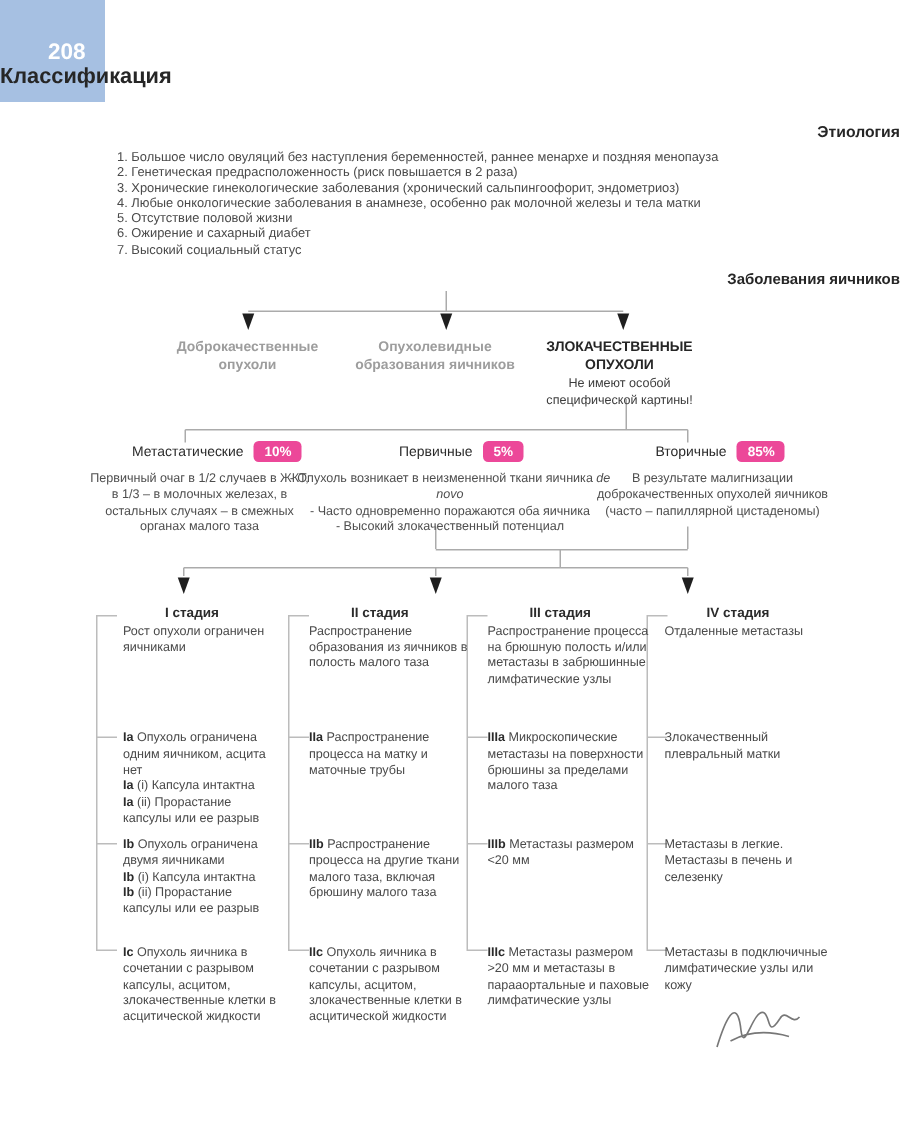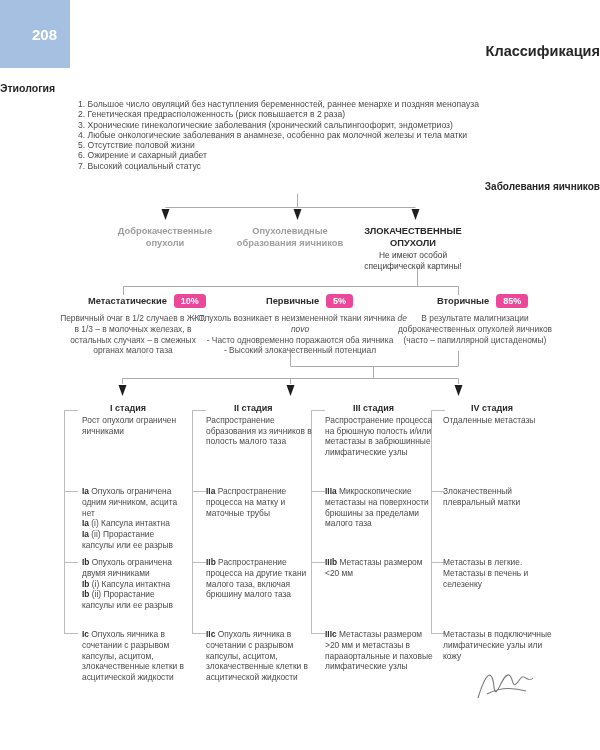--- a/index.html
+++ b/index.html
@@ -5,38 +5,38 @@
   html,body{margin:0;padding:0;background:#fff;}
   #page{
     position:relative;width:600px;height:750px;background:#fff;overflow:hidden;
     font-family:"Liberation Sans","DejaVu Sans",sans-serif;color:#4a4a4a;
   }
   .pagenum{
     position:absolute;left:0;top:0;width:70px;height:68px;background:#a6c0e2;
     color:#fff;font-weight:bold;font-size:15px;display:flex;align-items:center;
     justify-content:flex-end;padding-right:13px;box-sizing:border-box;text-align:right;
   }
-  .title{position:absolute;left:0;right:0;top:43px;text-align:right;
+  .title{position:absolute;left:0;right:0;top:43px;text-align:left;
     font-size:14.5px;font-weight:bold;color:#262626;}
-  .etio-head{position:absolute;left:0;right:0;top:82px;text-align:left;
+  .etio-head{position:absolute;left:0;right:0;top:82px;text-align:right;
     font-size:10.5px;font-weight:bold;color:#262626;}
   .etio-list{position:absolute;left:78px;top:99px;width:460px;
     font-size:8.6px;line-height:10.3px;color:#4a4a4a;}
   .root-label{position:absolute;left:0;right:0;top:181px;text-align:right;
     font-size:10px;font-weight:bold;color:#262626;}
   svg.layer{position:absolute;left:0;top:0;pointer-events:none;}
   .branch{position:absolute;top:226px;text-align:center;font-weight:bold;
     font-size:9.3px;line-height:11.5px;color:#9d9d9d;}
   #branch1{left:103px;width:124px;}
   #branch2{left:223px;width:134px;}
   #branch3{left:348px;width:130px;color:#262626;}
   .branch-note{font-weight:normal;font-size:8.4px;line-height:10.5px;color:#3d3d3d;margin-top:1px;}
   .type{position:absolute;top:294px;display:flex;align-items:center;gap:7px;}
   #type1{left:88px;} #type2{left:266px;} #type3{left:437px;}
-  .type-name{font-size:9.3px;font-weight:bold;color:#2b2b2b;white-space:nowrap;}
+  .type-name{font-size:9.3px;font-weight:normal;color:#2b2b2b;white-space:nowrap;}
   .badge{background:#ec4899;color:#fff;font-size:9px;font-weight:bold;
     padding:2.5px 7px;border-radius:3.5px;line-height:1;}
   .tdesc{position:absolute;top:313px;text-align:center;font-size:8.4px;
     line-height:10.8px;color:#4f4f4f;}
   #tdesc1{left:60px;width:146px;}
   #tdesc2{left:183px;width:234px;}
   #tdesc3{left:394px;width:162px;}
   .scol{position:absolute;font-size:8.4px;line-height:10.8px;color:#4a4a4a;}
   .c1{left:82px;width:104px;} .c2{left:206px;width:112px;}
   .c3{left:325px;width:108px;} .c4{left:443px;width:118px;}

